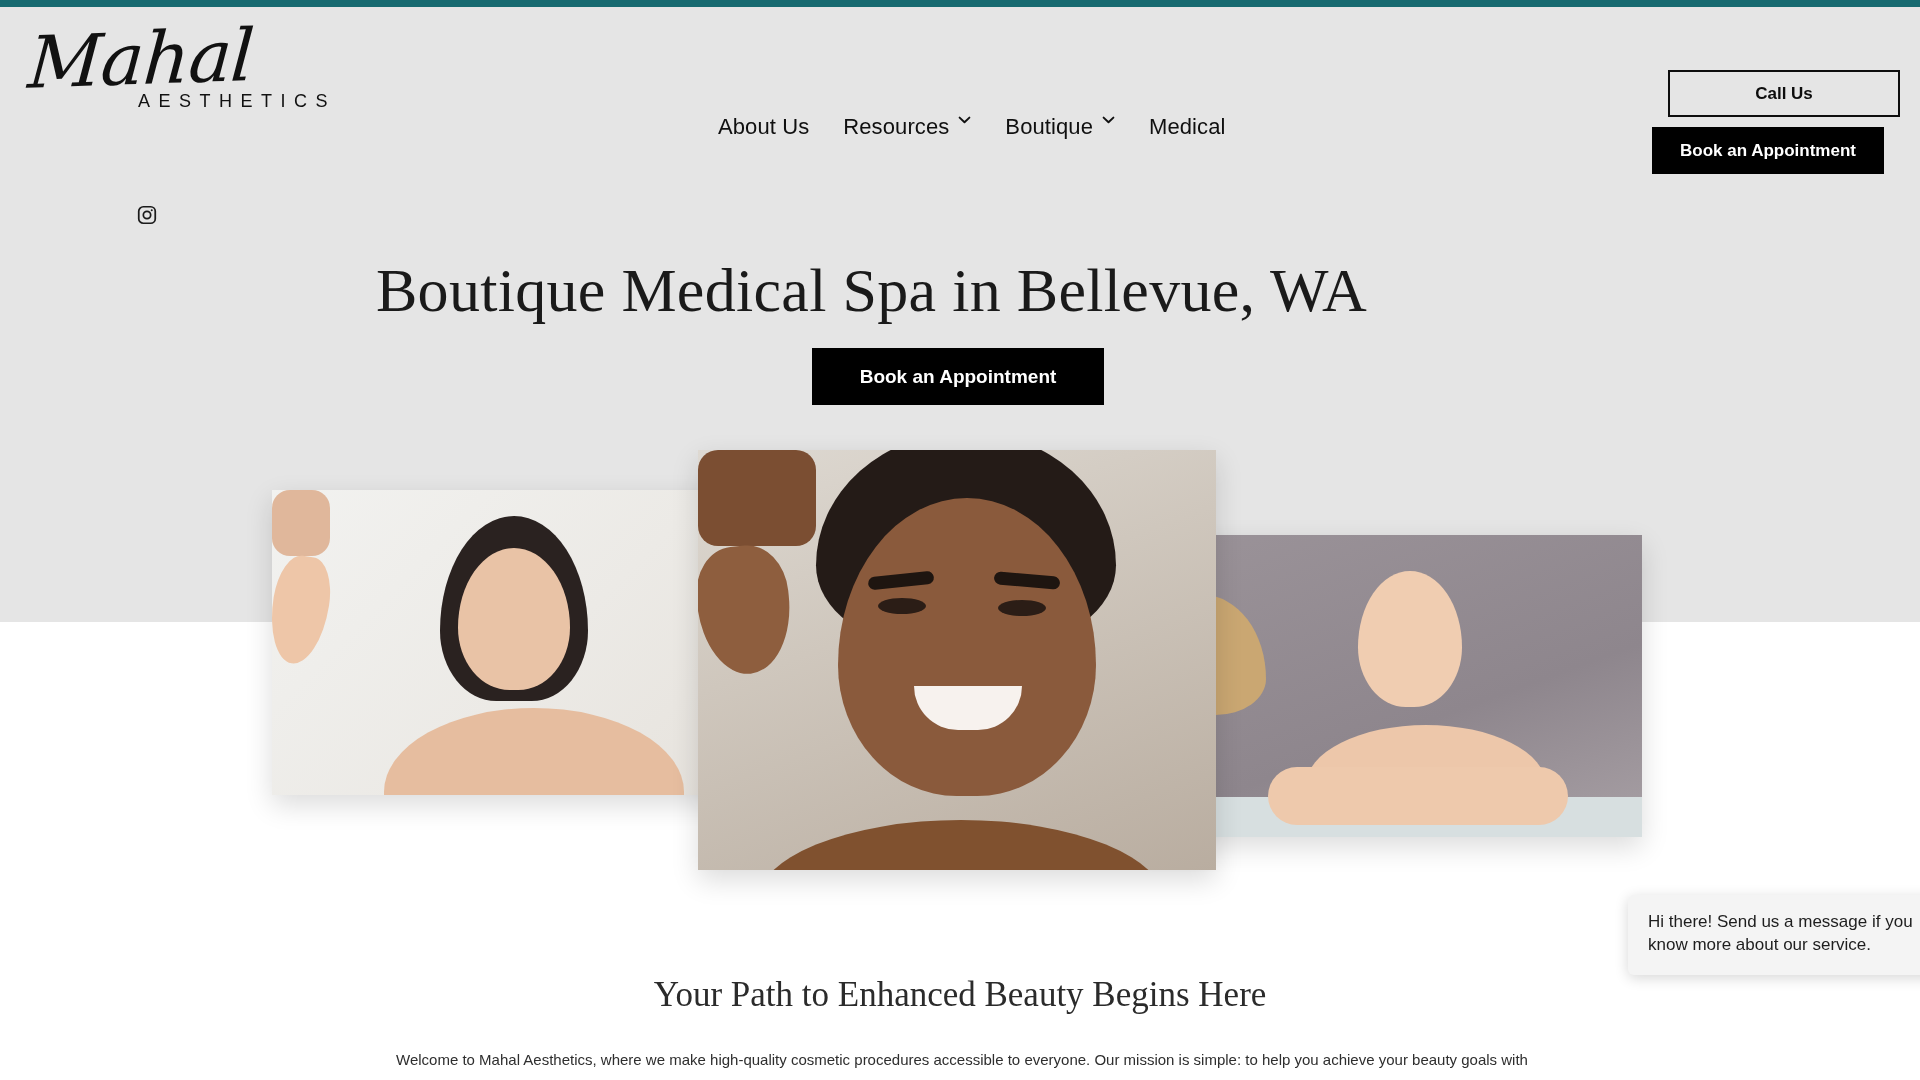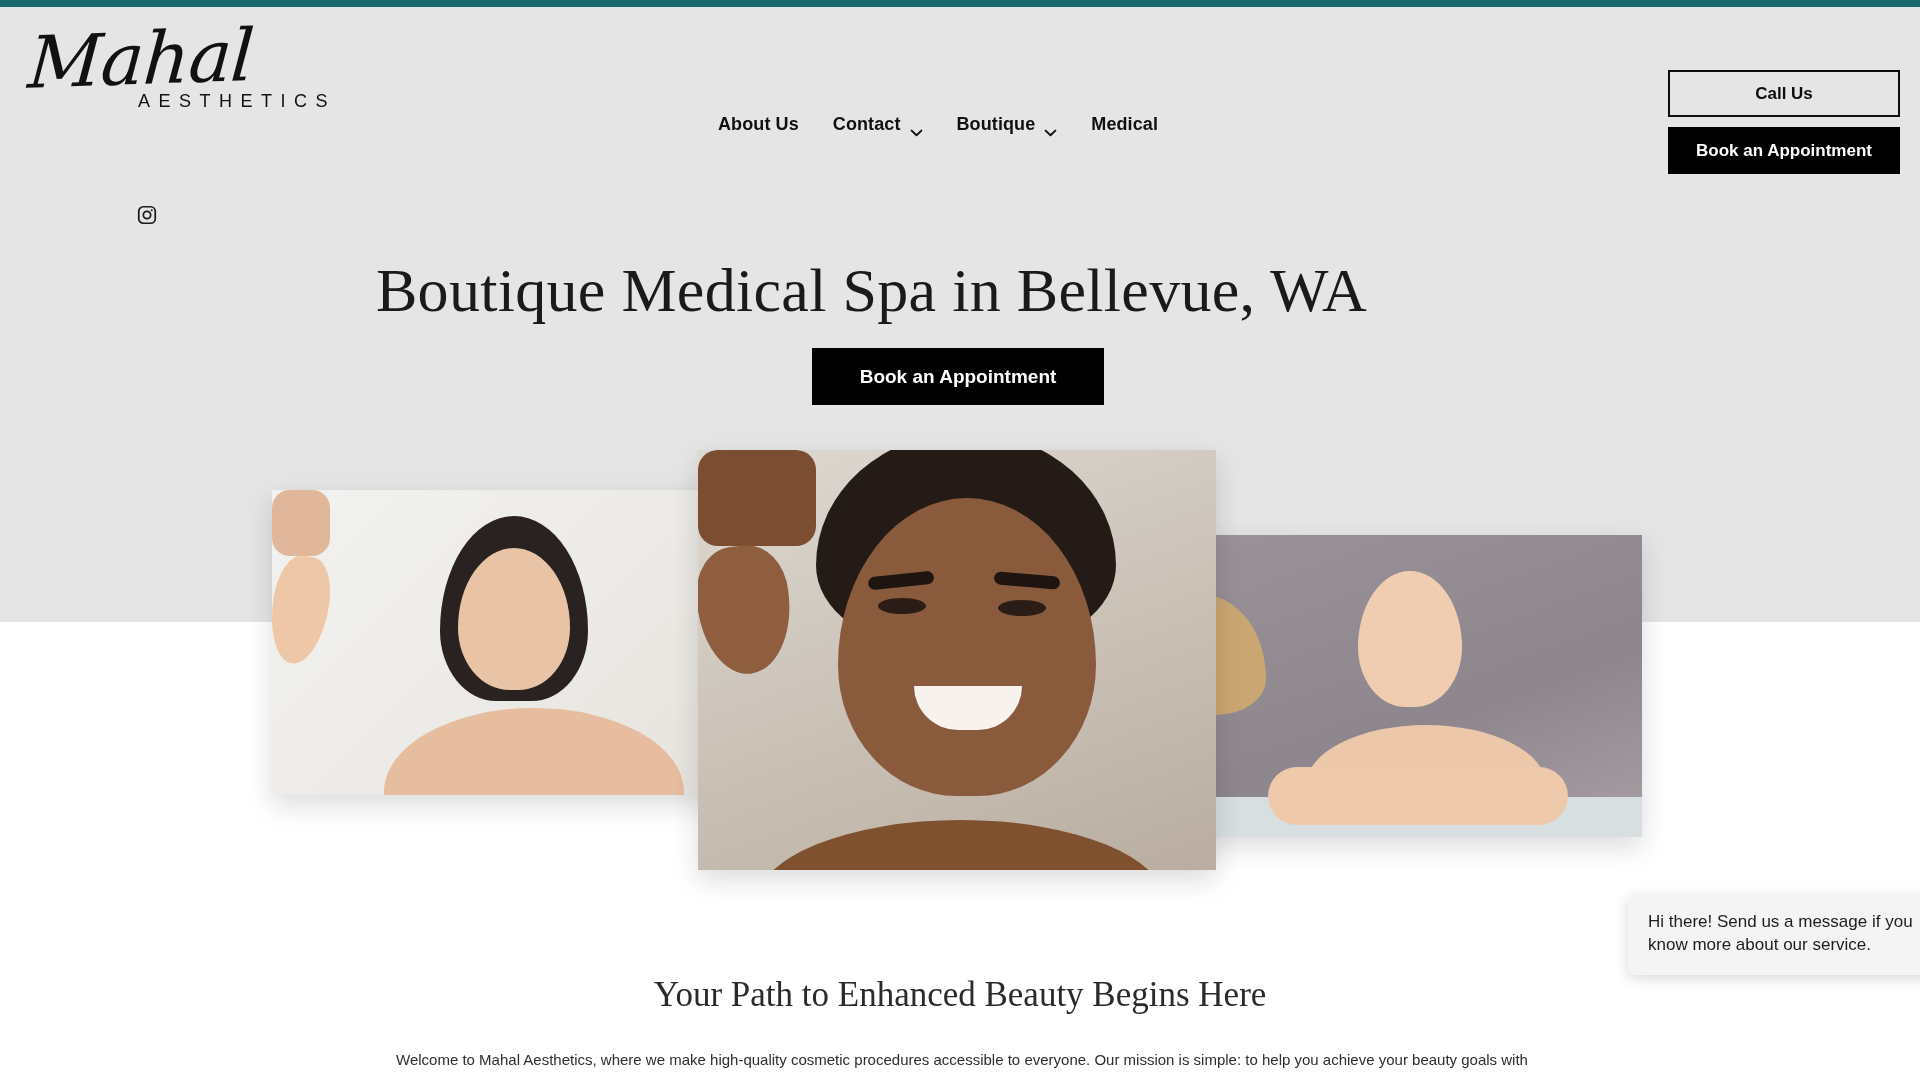--- a/index.html
+++ b/index.html
@@ -105,24 +105,24 @@
     position: absolute;
     left: 718px;
     top: 107px;
     display: flex;
     align-items: center;
     gap: 34px;
   }
 
   .nav-item {
     display: flex;
-    align-items: flex-end;
+    align-items: flex-start;
     gap: 9px;
-    font-size: 18px;
-    font-weight: bold;
+    font-size: 22px;
+    font-weight: normal;
     color: #101010;
     letter-spacing: 0.1px;
     white-space: nowrap;
     cursor: pointer;
   }
 
   .chevron {
     width: 13px;
     height: 8px;
     display: inline-block;
@@ -147,20 +147,21 @@
     border: 2px solid #0d0d0d;
     background: transparent;
     color: #0d0d0d;
     font-size: 17px;
     font-weight: bold;
     display: flex;
     align-items: center;
     justify-content: center;
     cursor: pointer;
     font-family: "Liberation Sans", sans-serif;
+    margin-left: 16px;
   }
 
   .btn-solid {
     width: 232px;
     height: 47px;
     background: #000000;
     color: #ffffff;
     border: none;
     font-size: 17px;
     font-weight: bold;
@@ -358,21 +359,21 @@
         <circle cx="17.2" cy="6.8" r="1.1" fill="currentColor" stroke="none"></circle>
       </svg>
     </a>
   </div>
 
   <nav class="main-nav">
     <div class="nav-item">
       <span>About Us</span>
     </div>
     <div class="nav-item">
-      <span>Contact</span>
+      <span>Resources</span>
       <svg class="chevron" viewBox="0 0 14 9" fill="none" stroke="#101010" stroke-width="2.2" stroke-linecap="round" stroke-linejoin="round">
         <polyline points="1.5,1.8 7,7 12.5,1.8"></polyline>
       </svg>
     </div>
     <div class="nav-item">
       <span>Boutique</span>
       <svg class="chevron" viewBox="0 0 14 9" fill="none" stroke="#101010" stroke-width="2.2" stroke-linecap="round" stroke-linejoin="round">
         <polyline points="1.5,1.8 7,7 12.5,1.8"></polyline>
       </svg>
     </div>

